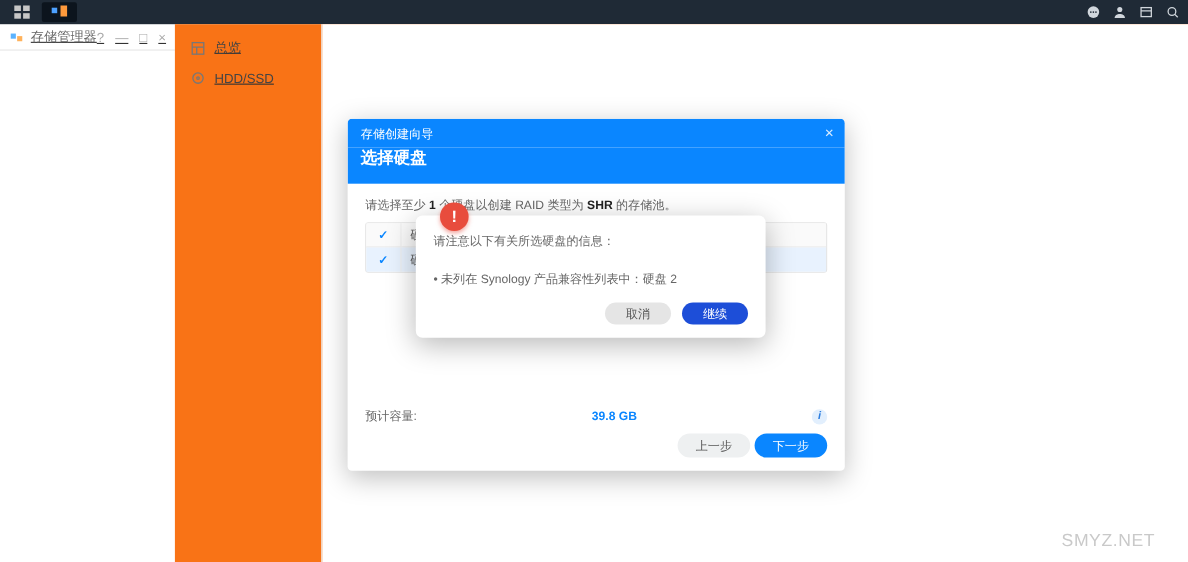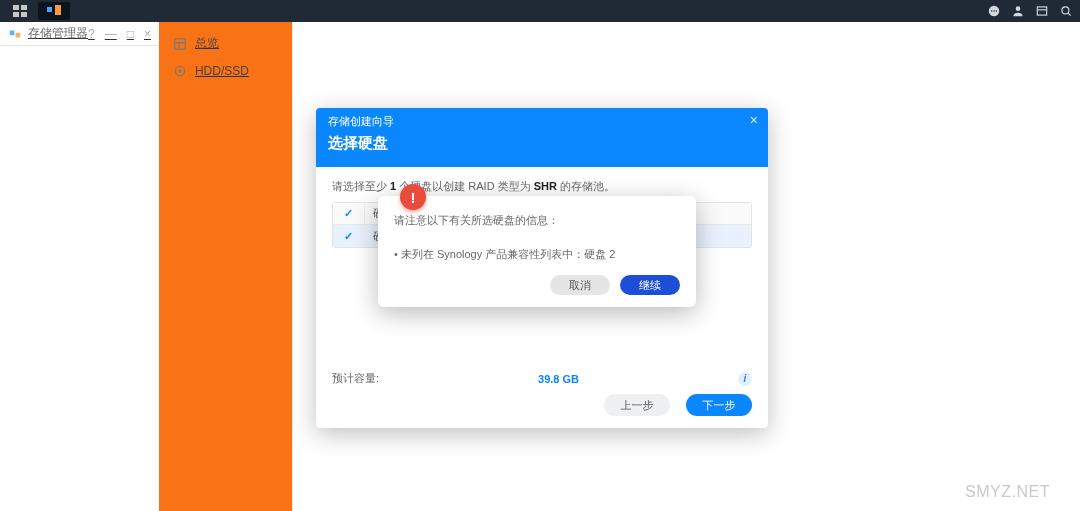--- a/index.html
+++ b/index.html
@@ -55,21 +55,21 @@
     .drive-row.header { background:#fafafa; color:#888; }
     .drive-row.sel { background:#e8f2fe; }
     .drv-chk { width: 32px; display:flex; justify-content:center; border-right:1px solid #eee; height:100%; align-items:center; }
     .chk { color:#0a86ff; font-weight:700; }
     .drv-name { padding-left: 8px; color:#555; }
     
     .wiz-footer { padding: 8px 16px 12px; display:flex; flex-direction:column; gap:8px; }
     .est-row { display:flex; justify-content:space-between; align-items:center; gap:6px; font-size:11px; color:#666; }
     .est-val { color:#0a86ff; font-weight:600; }
     .info-dot { width:14px; height:14px; border-radius:50%; background:#e2effd; color:#2b7de0; display:flex; align-items:center; justify-content:center; font-size:10px; font-style:italic; font-weight:700; cursor:pointer; }
-    .btn-row { display:flex; justify-content:flex-end; gap:16px; }
+    .btn-row { display:flex; justify-content:flex-end; gap:4px; }
     .btn { min-width: 66px; height: 22px; border-radius: 11px; font-size:11px; display:flex; align-items:center; justify-content:center; cursor:pointer; }
     .btn-ghost { background:#eef0f1; color:#555; }
     .btn-primary { background:#0a86ff; color:#fff; }
     
     
     .popover { position: absolute; left: 378px; top: 196px; width: 318px; background:#fff; border-radius:6px; box-shadow: 0 6px 26px rgba(0,0,0,0.28); padding: 16px 16px 12px; z-index: 30; }
     .pop-badge { width:26px; height:26px; border-radius:50%; background:#e84c3d; position:absolute; top:-12px; left:22px; display:flex; align-items:center; justify-content:center; color:#fff; font-weight:700; font-size:15px; box-shadow:0 2px 4px rgba(232,76,61,0.5); }
     .pop-msg { font-size:11px; color:#666; line-height:1.6; }
     .pop-msg .bullet { margin:16px 0 6px; }
     .pop-msg a { color:#0a86ff; text-decoration: underline; cursor:pointer; }

